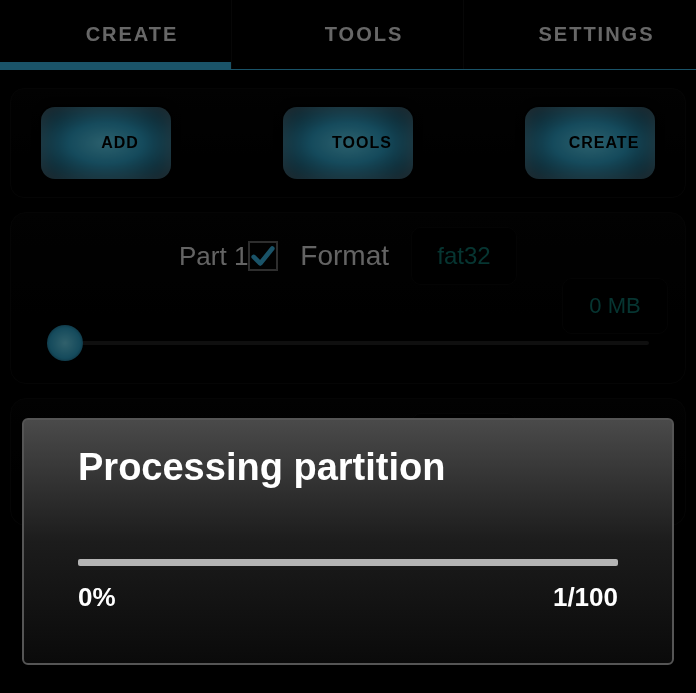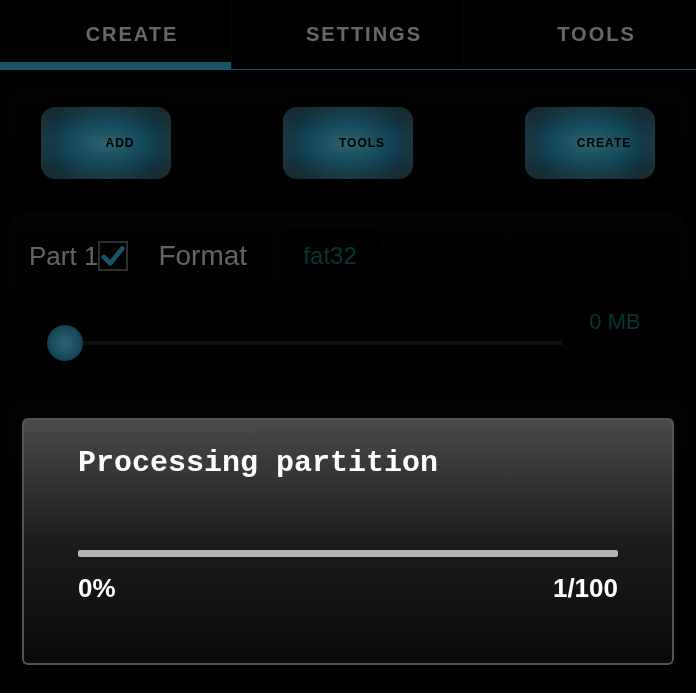--- a/index.html
+++ b/index.html
@@ -45,51 +45,51 @@
     background: linear-gradient(#050505,#000);
     padding: 18px 30px;
     display: flex;
     justify-content: space-between;
   }
   .actbtn {
     width: 130px;
     height: 72px;
     border: none;
     border-radius: 14px;
-    font-size: 12px;
+    font-size: 16px;
     font-weight: 600;
     letter-spacing: 1px;
     color: #000;
     background: radial-gradient(ellipse at center, #62d6f2 0%, #2fa5cc 40%, #0a2a3a 100%);
     box-shadow: inset 0 0 20px rgba(255,255,255,0.3), 0 0 8px #000;
     cursor: pointer;
     padding-left: 28px;
   }
   .card {
     margin: 14px 10px 0 10px;
     border: 1px solid #0d0d0d;
     border-radius: 16px;
     background: linear-gradient(#050505,#000);
     padding: 14px 18px 22px 18px;
   }
   .card-row1 {
     display: flex;
     align-items: center;
-    justify-content: flex-start;
+    justify-content: center;
     margin-bottom: 14px;
   }
   .part-title {
     font-size: 26px;
     color: #ddd;
     font-weight: 400;
   }
   .fmt-group {
     display: flex;
     align-items: center;
-    gap: 30px;
+    gap: 22px;
   }
   .chk {
     width: 30px;
     height: 30px;
     border: 2px solid #666;
     display: flex;
     align-items: center;
     justify-content: center;
     background: transparent;
   }
@@ -112,21 +112,21 @@
     background: #000;
     border: 1px solid #0a0a0a;
     box-shadow: inset 0 0 14px #000;
     color: #0f766e;
     font-size: 24px;
     text-align: center;
   }
   .pill.size {
     position: absolute;
     right: 28px;
-    top: 294px;
+    top: 278px;
     font-size: 22px;
   }
   .slider-wrap {
     position: relative;
     margin-top: 40px;
     height: 36px;
   }
   .slider-track {
     position: absolute;
     left: 18px; right: 18px;
@@ -157,25 +157,24 @@
     bottom: 28px;
     border-radius: 6px;
     background: linear-gradient(to bottom, #4a4a4a 0%, #1c1c1c 50%, #0a0a0a 100%);
     border: 2px solid #555;
     z-index: 10;
     padding: 26px 54px 0 54px;
     display: flex;
     flex-direction: column;
   }
   .modal-title {
-    font-size: 30px;
+    font-size: 38px;
     font-weight: 700;
     color: #fff;
     margin-bottom: 70px;
-    font-family: Liberation Mono, monospace;
   }
   .pbar {
     height: 7px;
     background: #b4b4b4;
     border-radius: 2px;
     position: relative;
     overflow: hidden;
   }
   .pbar-fill {
     height: 100%;
@@ -191,24 +190,24 @@
   }
 </style>
 </head>
 <body>
 
 <div class="tabs">
   <div class="tab active">
     <span>CREATE</span>
   </div>
   <div class="tab">
+    <span>TOOLS</span>
+  </div>
+  <div class="tab">
     <span>SETTINGS</span>
-  </div>
-  <div class="tab">
-    <span>TOOLS</span>
   </div>
 </div>
 
 <div class="actionbar">
   <button class="actbtn">ADD</button>
   <button class="actbtn">TOOLS</button>
   <button class="actbtn">CREATE</button>
 </div>
 
 <div class="card">

